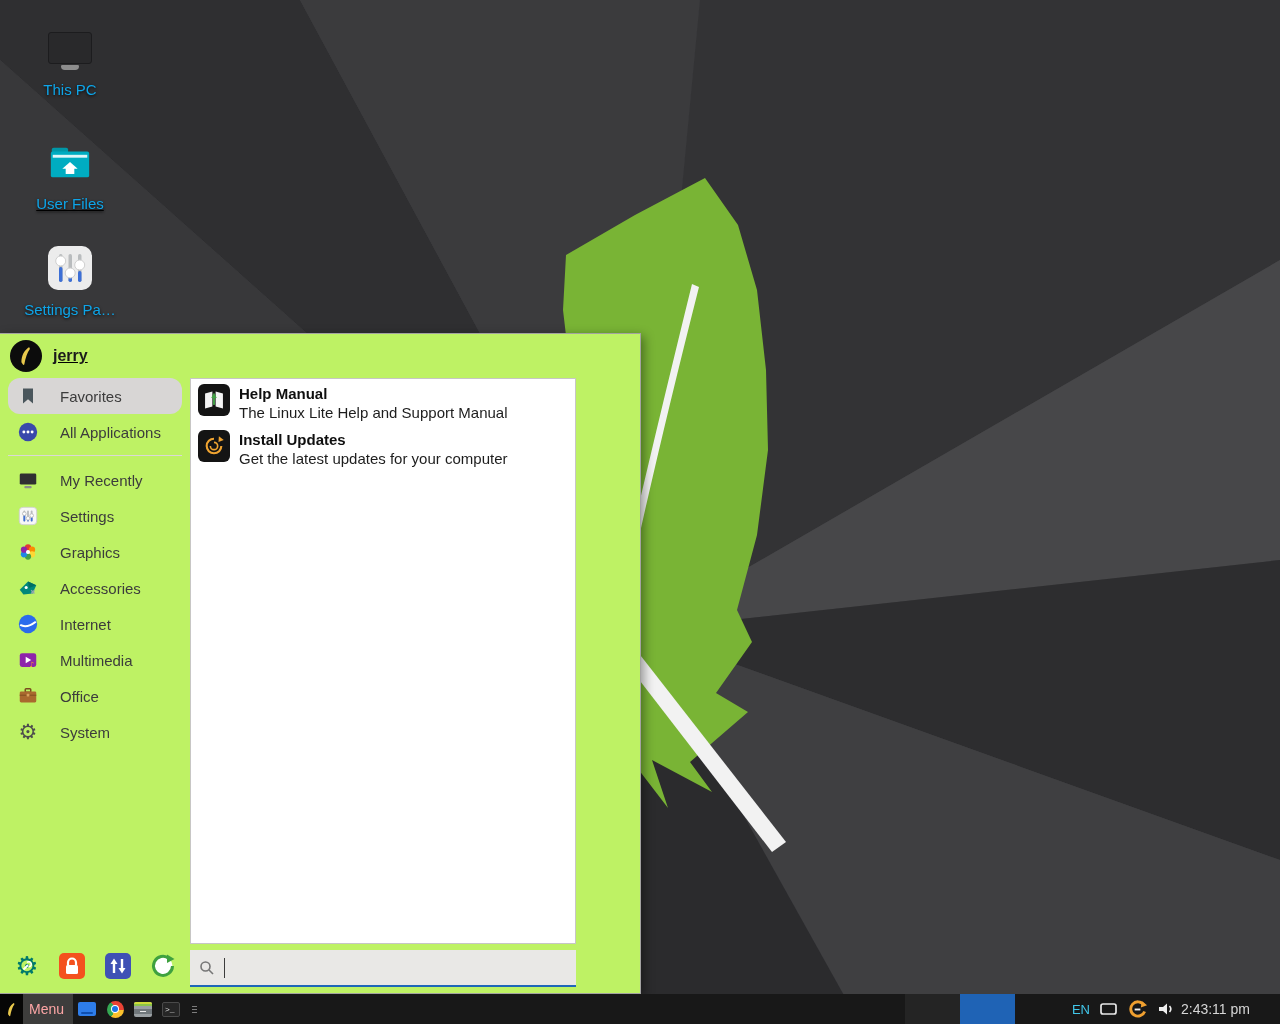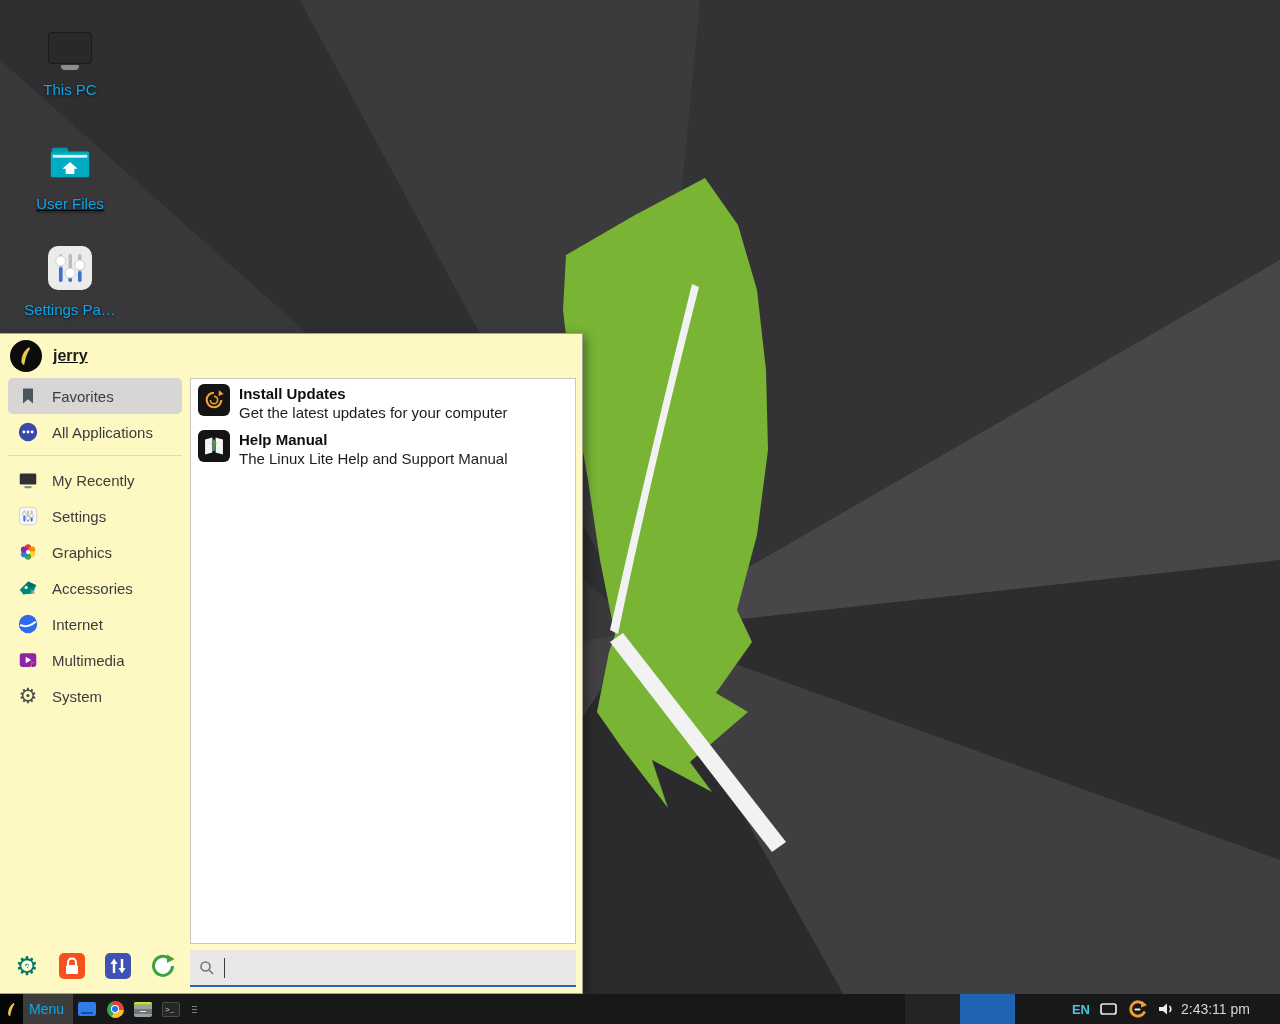--- a/index.html
+++ b/index.html
@@ -15,31 +15,31 @@
   .dicon .dlabel { display:block; margin-top:9px; font-size:15px; color:#0ea5e9;
     text-shadow:0 1px 3px rgba(0,0,0,.85); white-space:nowrap; }
   #di-thispc { left:15px; top:24px; }
   #di-userfiles { left:15px; top:138px;text-decoration:underline; }
   #di-controlpanel { left:15px; top:244px; }
   .pc-screen { width:44px; height:32px; background:#29292b; border:1px solid #1c1c1e; border-radius:3px; position:relative; }
   .pc-screen::after { content:""; position:absolute; left:12px; right:12px; bottom:-7px; height:5px;
     background:#8d8d8d; border-radius:2px 2px 6px 6px; }
 
   
-  .menu { position:absolute; left:0; top:333px; width:583px; height:661px;
-    background:#fef9c3; border:1px solid #a3a2a1; border-left:none;
+  .menu { position:absolute; left:0; top:333px; width:641px; height:661px;
+    background:#bef264; border:1px solid #a3a2a1; border-left:none;
     box-shadow:3px 3px 10px rgba(0,0,0,.4);text-decoration:underline; }
   .menu-header { height:44px; display:flex; align-items:center; gap:11px; padding:0 10px; }
   .avatar { width:32px; height:32px; border-radius:50%; background:#0c0c0c;
     display:flex; align-items:center; justify-content:center; }
   .username { font-size:16px; font-weight:bold; color:#1b1b1b; }
 
   .sidebar { position:absolute; left:0; top:44px; width:190px; bottom:54px; }
-  .srow { height:36px; display:flex; align-items:center; gap:12px; margin:0 8px;
-    padding:0 8px; border-radius:5px; font-size:15px; color:#3c3c3c; cursor:default; }
+  .srow { height:36px; display:flex; align-items:center; gap:20px; margin:0 8px;
+    padding:0 8px; border-radius:12px; font-size:15px; color:#3c3c3c; cursor:default; }
   .srow.selected { background:#d8d6d5; }
   .srow .sicon { width:24px; height:24px; display:flex; align-items:center; justify-content:center; flex:none; }
   .sep { height:1px; background:#dad8d6; margin:5px 8px 6px 8px; }
 
   .applist { position:absolute; left:190px; top:44px; width:386px; height:566px;
     background:#ffffff; border:1px solid #c7c6c5; overflow:hidden; }
   .arow { display:flex; gap:9px; padding:5px 7px 3px 7px; align-items:flex-start; cursor:default; }
   .aicon { width:32px; height:32px; border-radius:6px; background:#141414; flex:none;
     display:flex; align-items:center; justify-content:center; }
   .atitle { font-size:15px; font-weight:bold; color:#0f0f0f; line-height:19px; }
@@ -58,21 +58,21 @@
   .searchbox { position:absolute; left:190px; bottom:6px; width:386px; height:37px;
     background:#e9e8e6; border-bottom:2px solid #1f67b8; display:flex; align-items:center;
     gap:9px; padding:0 9px; }
   .caret { width:1px; height:20px; background:#3c3c3c; }
 
   
   .taskbar { position:absolute; left:0; bottom:0; width:1280px; height:30px;
     background:#181818; display:flex; align-items:center; }
   .menu-btn { height:30px; display:flex; align-items:center; background:#3d3d3c; cursor:pointer; }
   .logo-plate { width:23px; height:30px; background:#060606; display:flex; align-items:center; justify-content:center; }
-  .menu-btn .mlabel { padding:0 9px 0 6px; color:#0ea5e9; font-size:14px; }
+  .menu-btn .mlabel { padding:0 9px 0 6px; color:#fca5a5; font-size:14px; }
   .launcher { width:28px; height:30px; display:flex; align-items:center; justify-content:center; cursor:pointer; }
   .blue-win { width:18px; height:14px; background:#2e7de9; border-radius:2px; position:relative; }
   .blue-win::after { content:""; position:absolute; left:3px; right:3px; bottom:2px; height:2px;
     background:#0f4fb0; border-radius:1px; }
   .chrome { width:17px; height:17px; border-radius:50%;
     background:conic-gradient(from 330deg, #ea4335 0 120deg, #fbc02d 0 240deg, #34a853 0 360deg);
     display:flex; align-items:center; justify-content:center; }
   .chrome .cw { width:8px; height:8px; border-radius:50%; background:#fff;
     display:flex; align-items:center; justify-content:center; }
   .chrome .cb { width:6px; height:6px; border-radius:50%; background:#1a73e8; }
@@ -85,21 +85,21 @@
     color:#dcdcdc; font-family:"Liberation Mono", monospace; font-size:8px; line-height:13px; padding-left:2px; }
   .handle { width:12px; height:30px; display:flex; flex-direction:column; gap:2px;
     align-items:center; justify-content:center; margin-left:3px; cursor:pointer; }
   .handle i { display:block; width:5px; height:1px; background:#7d7d7d; }
   .tb-spacer { flex:1; }
   .pager { display:flex; height:30px; cursor:pointer; }
   .ws { width:55px; height:30px; }
   .ws.inactive { background:#242424; }
   .ws.active { background:#1f63b5; }
   .tray { display:flex; align-items:center; gap:9px; padding-left:57px; }
-  .lang { font-size:13px; font-weight:bold; color:#41c7ea; cursor:pointer; }
+  .lang { font-size:13px; font-weight:normal; color:#41c7ea; cursor:pointer; }
   .tray .ticon { display:flex; align-items:center; justify-content:center; cursor:pointer; }
   .clock { font-size:14px; color:#d6d6d6; padding:0 30px 0 6px; cursor:default; }
 </style>
 </head>
 <body>
 
 <svg class="wallpaper" viewBox="0 0 1280 1024" preserveAspectRatio="none">
   <rect x="0" y="0" width="1280" height="1024" fill="#3e3e40"></rect>
   <polygon points="640,630 0,60 0,0 300,0" fill="#2f2f31"></polygon>
   <polygon points="640,630 300,0 700,0" fill="#3b3b3d"></polygon>
@@ -252,54 +252,65 @@
         <svg width="22" height="22" viewBox="0 0 24 24">
           <rect x="3" y="4.5" width="18" height="15" rx="2.5" fill="#8e24aa"></rect>
           <polygon points="9.5,8.5 15.5,12 9.5,15.5" fill="#ffffff"></polygon>
           <text x="13.5" y="20" font-size="8" fill="#ffa726" font-family="DejaVu Sans">♪</text>
         </svg>
       </span>
       <span>Multimedia</span>
     </div>
     <div class="srow">
       <span class="sicon">
+        <svg width="22" height="22" viewBox="0 0 24 24">
+          <rect x="9" y="4" width="6" height="4" rx="1" fill="none" stroke="#7a4a1f" stroke-width="1.6"></rect>
+          <rect x="3" y="7" width="18" height="12" rx="1.5" fill="#a9692e"></rect>
+          <rect x="3" y="10.5" width="18" height="1.4" fill="#8a5524"></rect>
+          <rect x="10.5" y="9.5" width="3" height="3" rx="0.8" fill="#d8a05c"></rect>
+        </svg>
+      </span>
+      <span>Office</span>
+    </div>
+    <div class="srow">
+      <span class="sicon">
           <span class="gear-dark">⚙</span>
         </span>
       <span>System</span>
     </div>
   </div>
 
   <div class="applist">
-    <div class="arow">
-      <span class="aicon">
-        <svg width="26" height="26" viewBox="0 0 32 32">
-          <path d="M16 7 a9 9 0 1 0 9 9" stroke="#f0a431" stroke-width="2.6" fill="none"></path>
-          <polygon points="22,4 28,8.5 21.5,11" fill="#f0a431"></polygon>
-          <path d="M16 11.5 a4.5 4.5 0 1 1 -4.5 4.5" stroke="#f0a431" stroke-width="2" fill="none"></path>
-        </svg>
-      </span>
-      <span>
-        <span class="atitle" style="display:block">Install Updates</span>
-        <span class="asub" style="display:block">Get the latest updates for your computer</span>
-      </span>
-    </div>
     <div class="arow">
       <span class="aicon">
         <svg width="26" height="26" viewBox="0 0 32 32">
           <polygon points="5,8 14,5.5 14,24 5,26.5" fill="#f4f4f4"></polygon>
           <polygon points="27,8 18,5.5 18,24 27,26.5" fill="#f4f4f4"></polygon>
           <rect x="14.8" y="12" width="2.4" height="10" fill="#43a047"></rect>
           <polygon points="12.6,13.5 19.4,13.5 16,6.8" fill="#43a047"></polygon>
         </svg>
       </span>
       <span>
         <span class="atitle" style="display:block">Help Manual</span>
         <span class="asub" style="display:block">The Linux Lite Help and Support Manual</span>
       </span>
     </div>
+    <div class="arow">
+      <span class="aicon">
+        <svg width="26" height="26" viewBox="0 0 32 32">
+          <path d="M16 7 a9 9 0 1 0 9 9" stroke="#f0a431" stroke-width="2.6" fill="none"></path>
+          <polygon points="22,4 28,8.5 21.5,11" fill="#f0a431"></polygon>
+          <path d="M16 11.5 a4.5 4.5 0 1 1 -4.5 4.5" stroke="#f0a431" stroke-width="2" fill="none"></path>
+        </svg>
+      </span>
+      <span>
+        <span class="atitle" style="display:block">Install Updates</span>
+        <span class="asub" style="display:block">Get the latest updates for your computer</span>
+      </span>
+    </div>
   </div>
 
   <div class="actions">
     <span class="abtn">
       <span class="gear-teal">⚙</span>
       <svg class="wrench-ov" width="12" height="12" viewBox="0 0 12 12">
         <path d="M2.5 9.5 L7 5" stroke="#ffffff" stroke-width="2"></path>
         <path d="M6 2.5 a2.5 2.5 0 1 1 1.5 4.2" stroke="#ffffff" stroke-width="1.5" fill="none"></path>
       </svg>
     </span>

